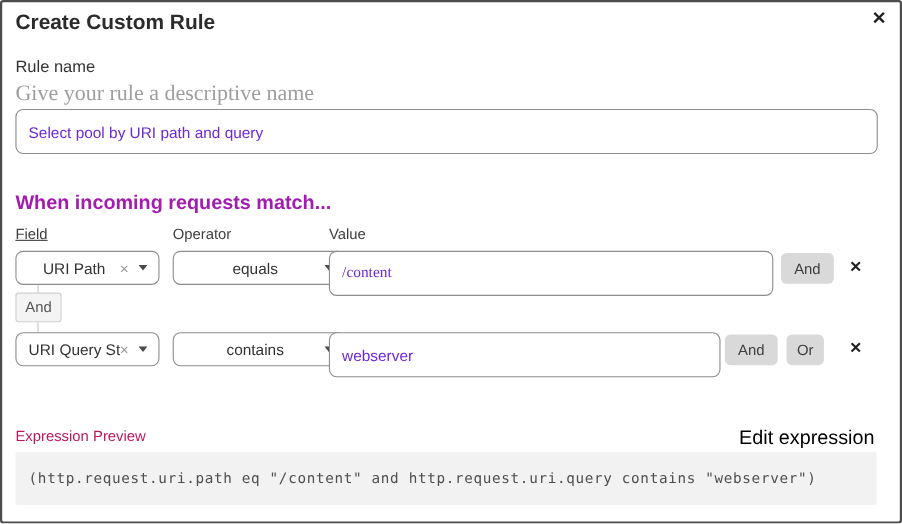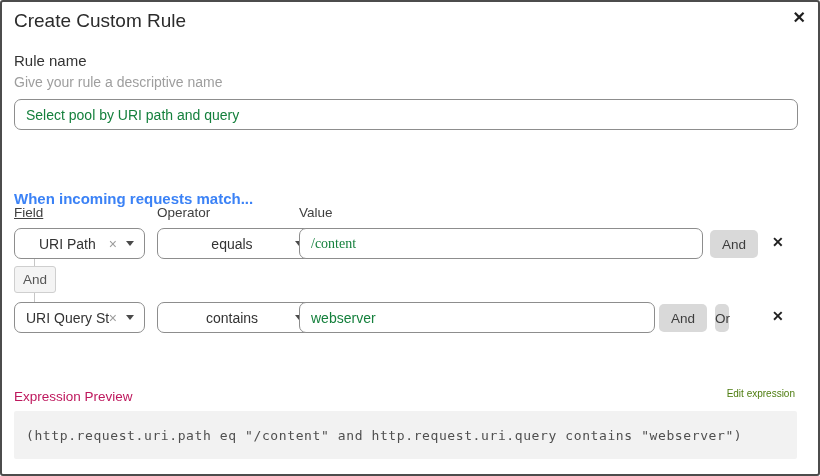--- a/index.html
+++ b/index.html
@@ -27,57 +27,58 @@
     color: #1f1f1f;
     cursor: pointer;
     line-height: 1;
     padding: 2px;
   }
   .title {
     position: absolute;
     left: 12px;
     top: 8px;
     font-size: 19px;
-    font-weight: 400;
+    font-weight: 700;
     color: #2b2b2b;
   }
   .rule-label {
     position: absolute;
     left: 12px;
     top: 50px;
     font-size: 15px;
     color: #333;
   }
   .rule-helper {
     position: absolute;
     left: 12px;
     top: 72px;
-    font-size: 14px;
+    font-size: 20px;
     color: #9e9e9e;
+    font-family: Liberation Serif, serif;
   }
   .text-input {
     position: absolute;
-    height: 31px;
+    height: 41px;
     border: 1px solid #8d8d8d;
     border-radius: 7px;
     font-family: "Liberation Sans", sans-serif;
     font-size: 14px;
-    color: #15803d;
+    color: #6d28d9;
     padding: 0 11px;
     background: #fff;
     outline: none;
   }
   .rule-input { left: 12px; top: 97px; width: 784px; }
   .match-heading {
     position: absolute;
     left: 12px;
-    top: 188px;
-    font-size: 15px;
-    font-weight: 700;
-    color: #3b82f6;
+    top: 172px;
+    font-size: 18px;
+    font-weight: 700;
+    color: #a21caf;
   }
   .col-label {
     position: absolute;
     top: 203px;
     font-size: 13.5px;
     color: #3f3f3f;
   }
   .col-field    { left: 12px; text-decoration: underline; }
   .col-operator { left: 155px; }
   .col-value    { left: 297px; }
@@ -127,21 +128,21 @@
     background: #d9d9d9;
     border: none;
     border-radius: 5px;
     font-family: "Liberation Sans", sans-serif;
     font-size: 13.5px;
     color: #3d3d3d;
     cursor: pointer;
   }
   .and-1 { left: 708px; top: 228px; width: 48px; }
   .and-2 { left: 657px; top: 302px; width: 48px; }
-  .or-2  { left: 713px; top: 302px; width: 14px; }
+  .or-2  { left: 713px; top: 302px; width: 34px; }
 
   .delete-btn {
     position: absolute;
     background: none;
     border: none;
     font-size: 14px;
     font-weight: 700;
     color: #1f1f1f;
     cursor: pointer;
     line-height: 1;
@@ -177,22 +178,22 @@
     position: absolute;
     left: 12px;
     top: 387px;
     font-size: 13.5px;
     color: #be185d;
   }
   .edit-link {
     position: absolute;
     right: 23px;
     top: 386px;
-    font-size: 10px;
-    color: #4d7c0f;
+    font-size: 18px;
+    color: #000000;
     text-decoration: none;
     cursor: pointer;
   }
   .code-block {
     position: absolute;
     left: 12px;
     top: 409px;
     width: 783px;
     height: 48px;
     background: #f2f2f2;

